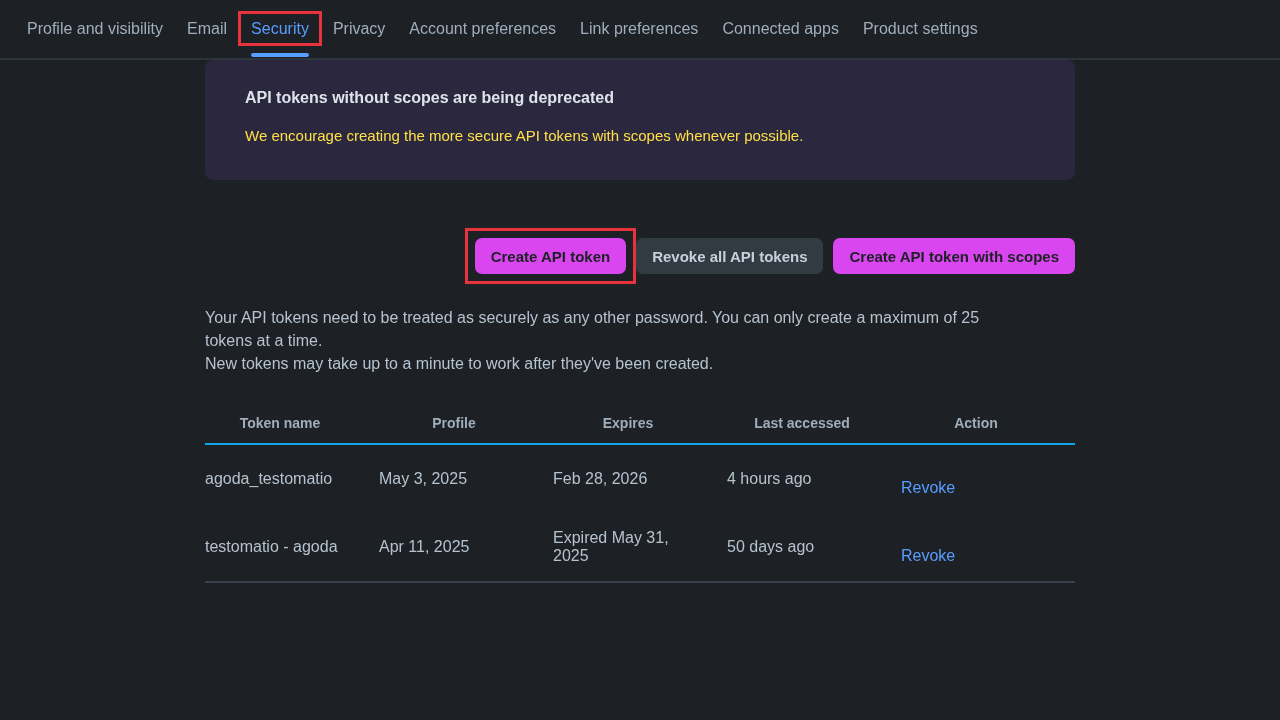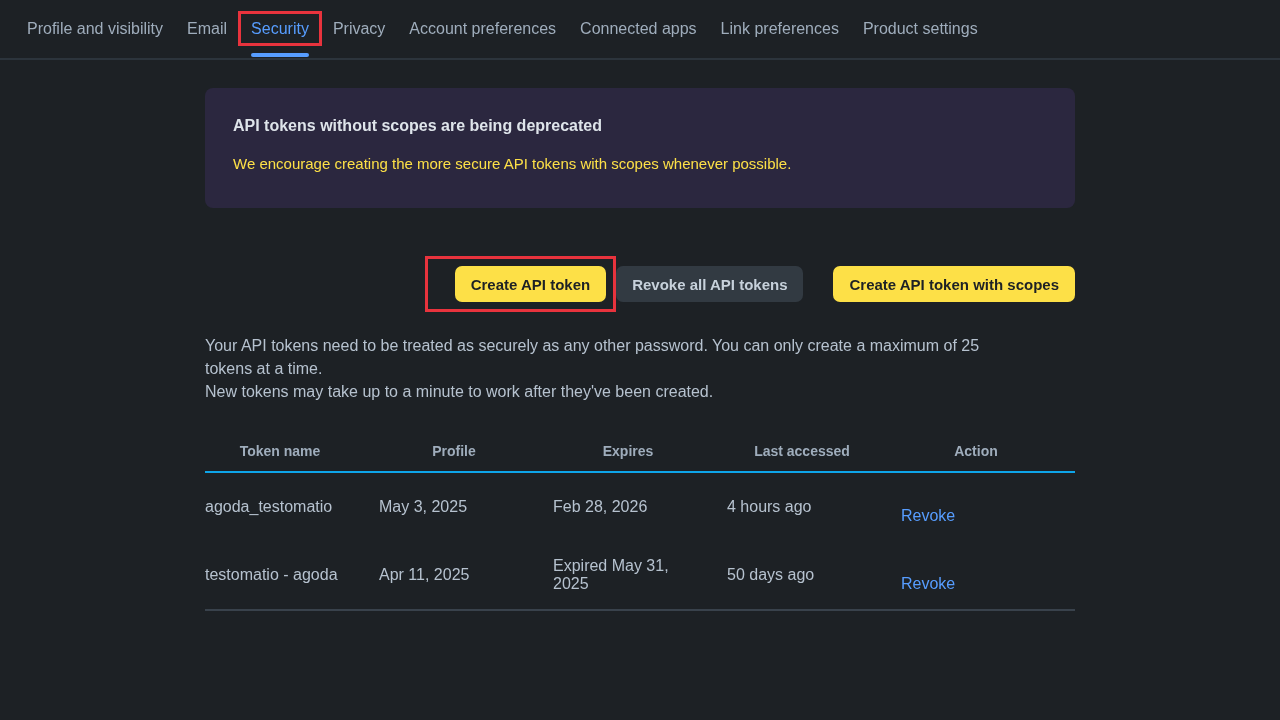--- a/index.html
+++ b/index.html
@@ -46,25 +46,24 @@
     top: 11px; bottom: 12px; left: -13px; right: -13px;
     border: 3px solid #e8333d;
     pointer-events: none;
   }
 
   
   .container { width: 870px; margin: 0 auto; }
 
   
   .banner {
-    margin-top: 28px;
     height: 120px;
     background: #2b273f;
     border-radius: 8px;
-    padding: 29px 30px 0 28px;
+    padding: 29px 30px 0 40px;
   }
   .banner-title {
     font-size: 16px;
     font-weight: 700;
     color: #dee4ea;
   }
   .banner-body {
     margin-top: 20px;
     font-size: 15px;
     color: #fde047;
@@ -93,21 +92,21 @@
     height: 36px;
     padding: 0 16px;
     border: none;
     border-radius: 7px;
     font-family: "Liberation Sans", sans-serif;
     font-size: 15px;
     font-weight: 600;
     cursor: pointer;
     white-space: nowrap;
   }
-  .btn-primary { background: #fde047; color: #1d2125; margin-left: 20px; }
+  .btn-primary { background: #d946ef; color: #1d2125; }
   .btn-subtle  { background: #323a42; color: #c7d1db; }
   .annotate-wrap { position: relative; display: inline-flex; }
   .red-box-btn {
     position: absolute;
     inset: -10px;
     border: 3px solid #e8333d;
     pointer-events: none;
   }
 
   
@@ -166,24 +165,24 @@
     <div class="tab-underline"></div>
     <div class="red-box-tab"></div>
   </div>
   <div class="nav-item">
     <span>Privacy</span>
   </div>
   <div class="nav-item">
     <span>Account preferences</span>
   </div>
   <div class="nav-item">
+    <span>Link preferences</span>
+  </div>
+  <div class="nav-item">
     <span>Connected apps</span>
-  </div>
-  <div class="nav-item">
-    <span>Link preferences</span>
   </div>
   <div class="nav-item">
     <span>Product settings</span>
   </div>
 </header>
 
 <main class="container">
 
   <section class="banner">
     <div class="banner-title">API tokens without scopes are being deprecated</div>

